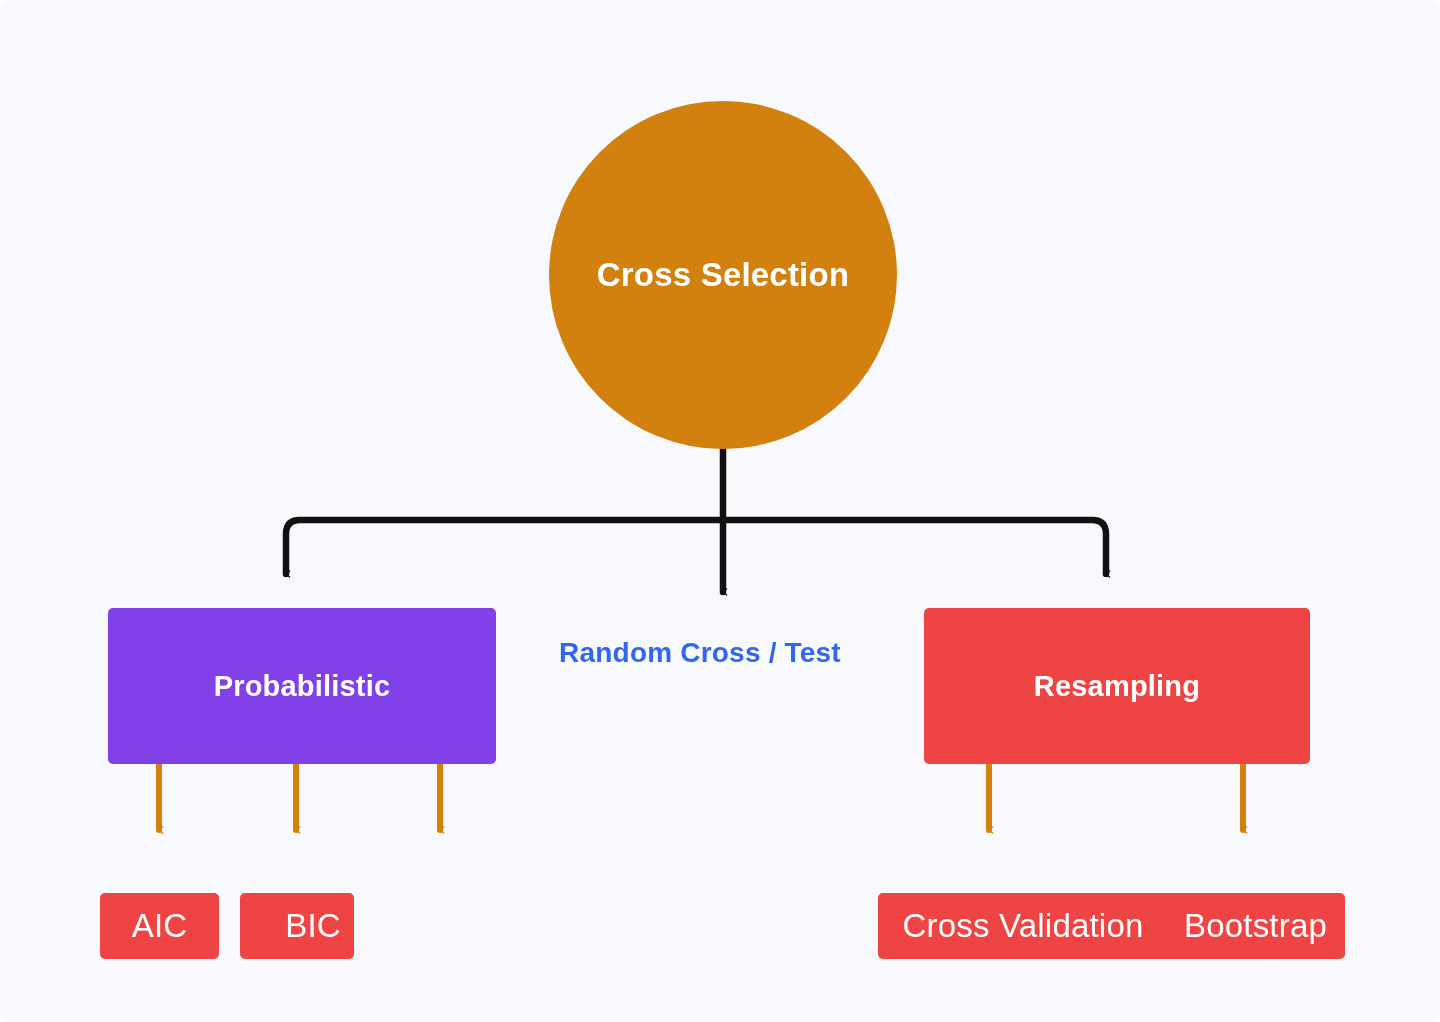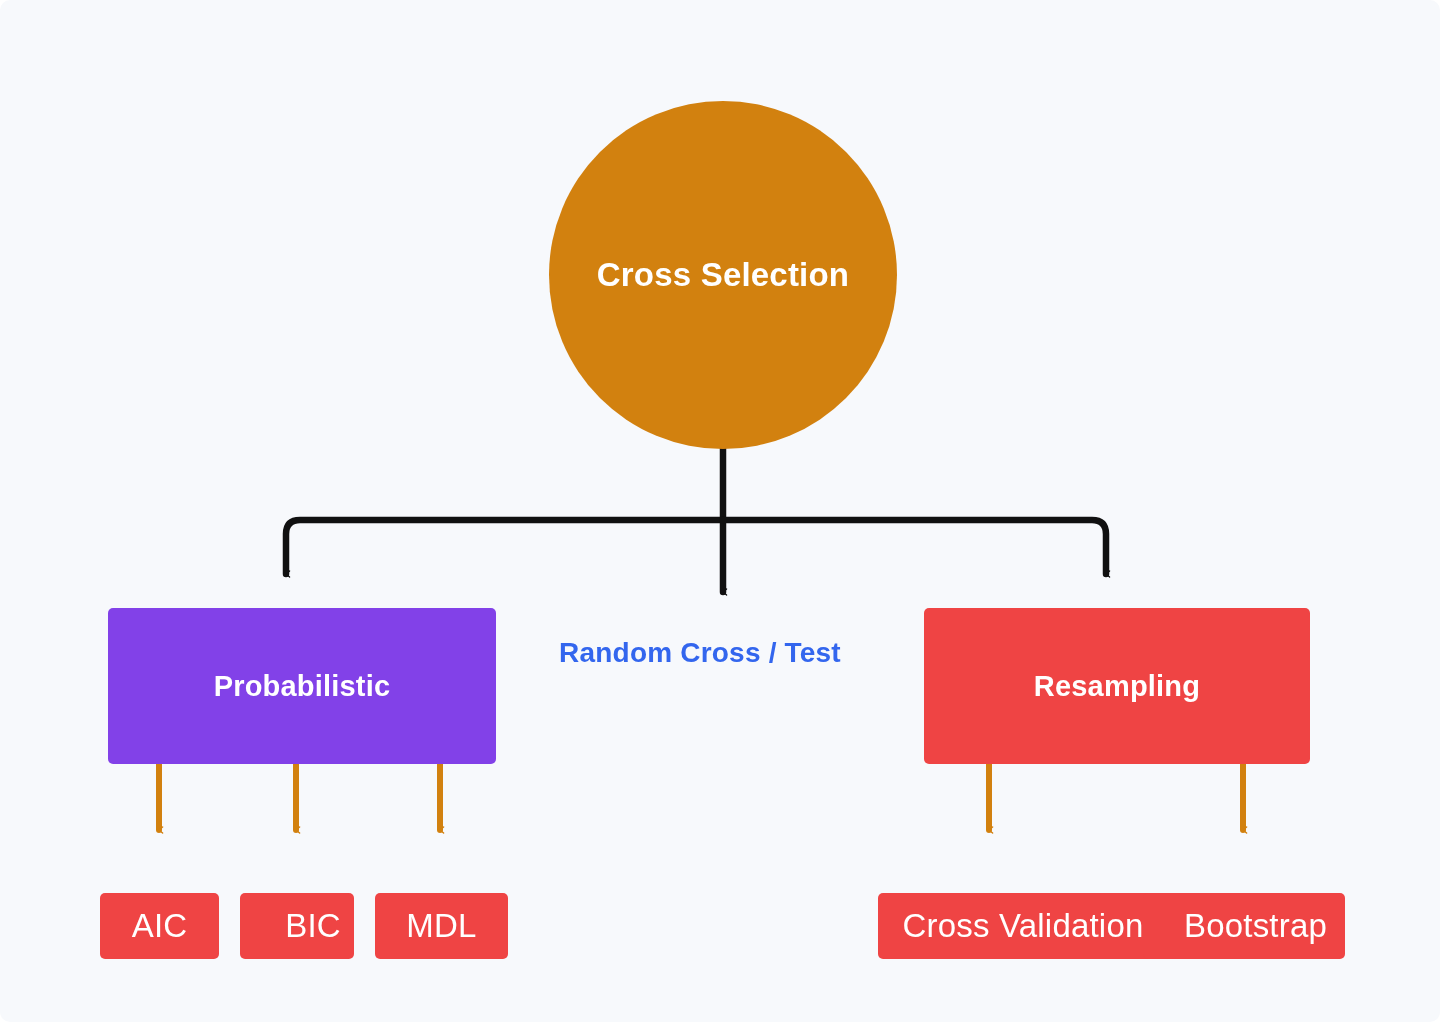--- a/index.html
+++ b/index.html
@@ -161,23 +161,20 @@
   </div>
 
   <div class="node leaf-node leaf-aic">
     <span>AIC</span>
   </div>
 
   <div class="node leaf-node leaf-bic">
     <span>BIC</span>
   </div>
 
-  <div class="node leaf-node leaf-mdl">
-    <span>MDL</span>
-  </div>
 
   <div class="node leaf-node leaf-cv">
     <span>Cross Validation</span>
   </div>
 
   <div class="node leaf-node leaf-boot">
     <span>Bootstrap</span>
   </div>
 
 </div>

